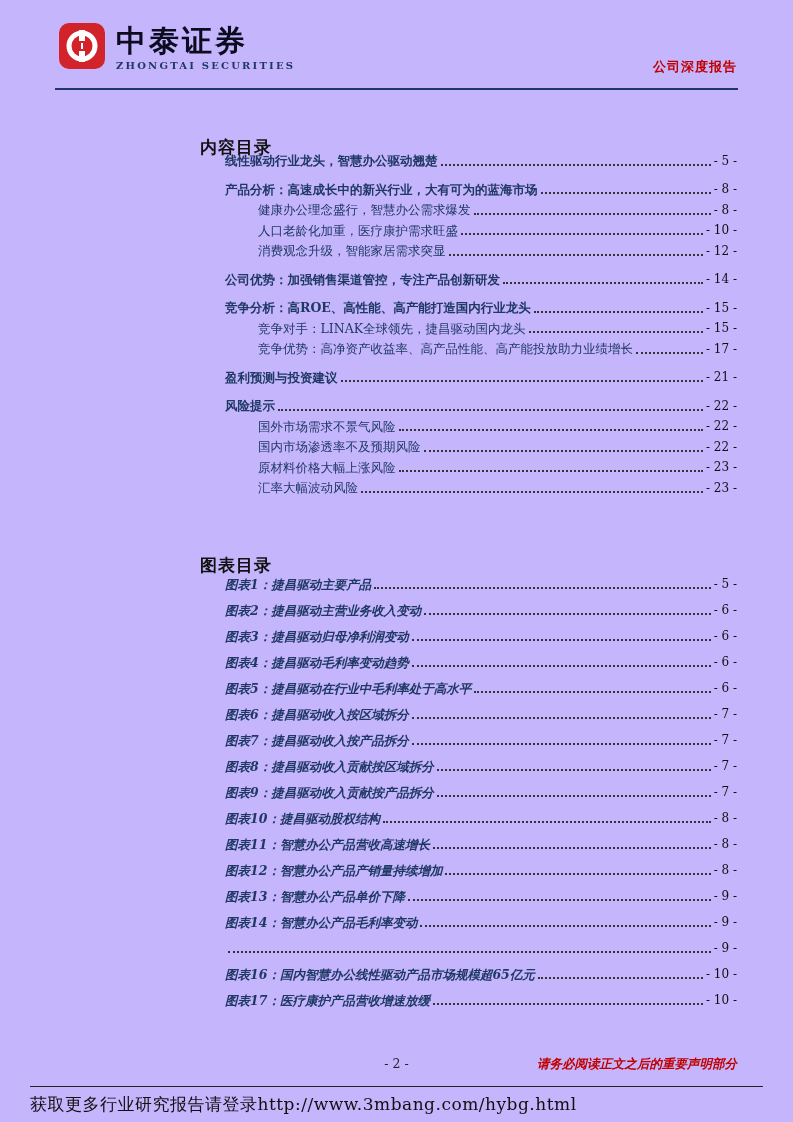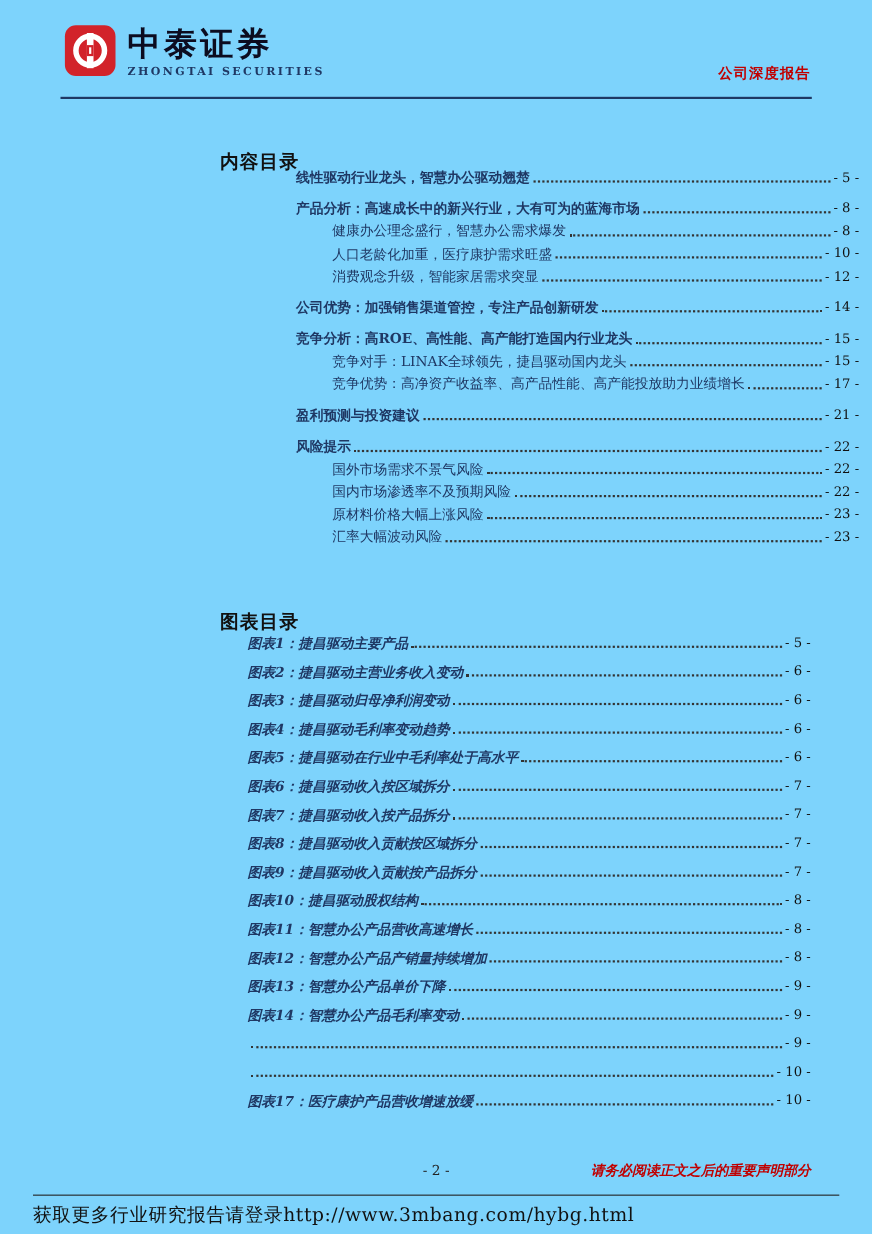--- a/index.html
+++ b/index.html
@@ -1,20 +1,20 @@
 <!DOCTYPE html>
 <html><head>
 <meta charset="utf-8">
 <style>
   html,body{margin:0;padding:0;background:#ffffff;}
   .page{
     position:relative;
     width:793px;height:1122px;
     margin:0 auto;
-    background:#7dd3fc;
+    background:#c4b5fd;
     font-family:"DejaVu Serif","Liberation Serif",serif;
     overflow:hidden;
   }
   
   .brand{position:absolute;left:58px;top:22px;display:flex;align-items:center;gap:10px;}
   .brand-text{display:flex;flex-direction:column;line-height:1;}
   .brand-cn{font-size:30px;font-weight:bold;color:#0c0c20;letter-spacing:3px;}
   .brand-en{font-size:10px;font-weight:bold;color:#1f3864;letter-spacing:2.2px;margin-top:5px;}
   .report-type{
     position:absolute;top:58px;right:56px;
@@ -26,21 +26,21 @@
   }
   
   .sec-title{
     position:absolute;left:200px;
     font-size:17px;font-weight:bold;color:#111111;letter-spacing:1px;margin-top:26px;
   }
   #toc-title{top:110px;}
   #fig-title{top:528px;text-align:center;}
   
   .toc-list{position:absolute;left:225px;width:512px;}
-  #toc-list{top:148px;margin-left:44px;}
+  #toc-list{top:148px;}
   #fig-list{top:566px;}
   .toc-row{
     display:flex;align-items:flex-end;
     height:20.5px;
     font-size:12.5px;color:#1f3864;font-weight:bold;
     line-height:1.15;
   }
   .toc-row.gap{margin-top:8px;text-align:right;}
   .toc-row.sub{font-weight:normal;padding-left:33px;}
   .toc-row.fig{height:26px;font-style:italic;}
@@ -244,20 +244,21 @@
       <div class="toc-row fig">
         <span class="t">图表14：智慧办公产品毛利率变动</span>
         <span class="leader"></span>
         <span class="p">- 9 -</span>
       </div>
       <div class="toc-row fig">
         <span class="leader"></span>
         <span class="p">- 9 -</span>
       </div>
       <div class="toc-row fig">
+        <span class="t">图表16：国内智慧办公线性驱动产品市场规模超65亿元</span>
         <span class="leader"></span>
         <span class="p">- 10 -</span>
       </div>
       <div class="toc-row fig">
         <span class="t">图表17：医疗康护产品营收增速放缓</span>
         <span class="leader"></span>
         <span class="p">- 10 -</span>
       </div>
     </div>
 

